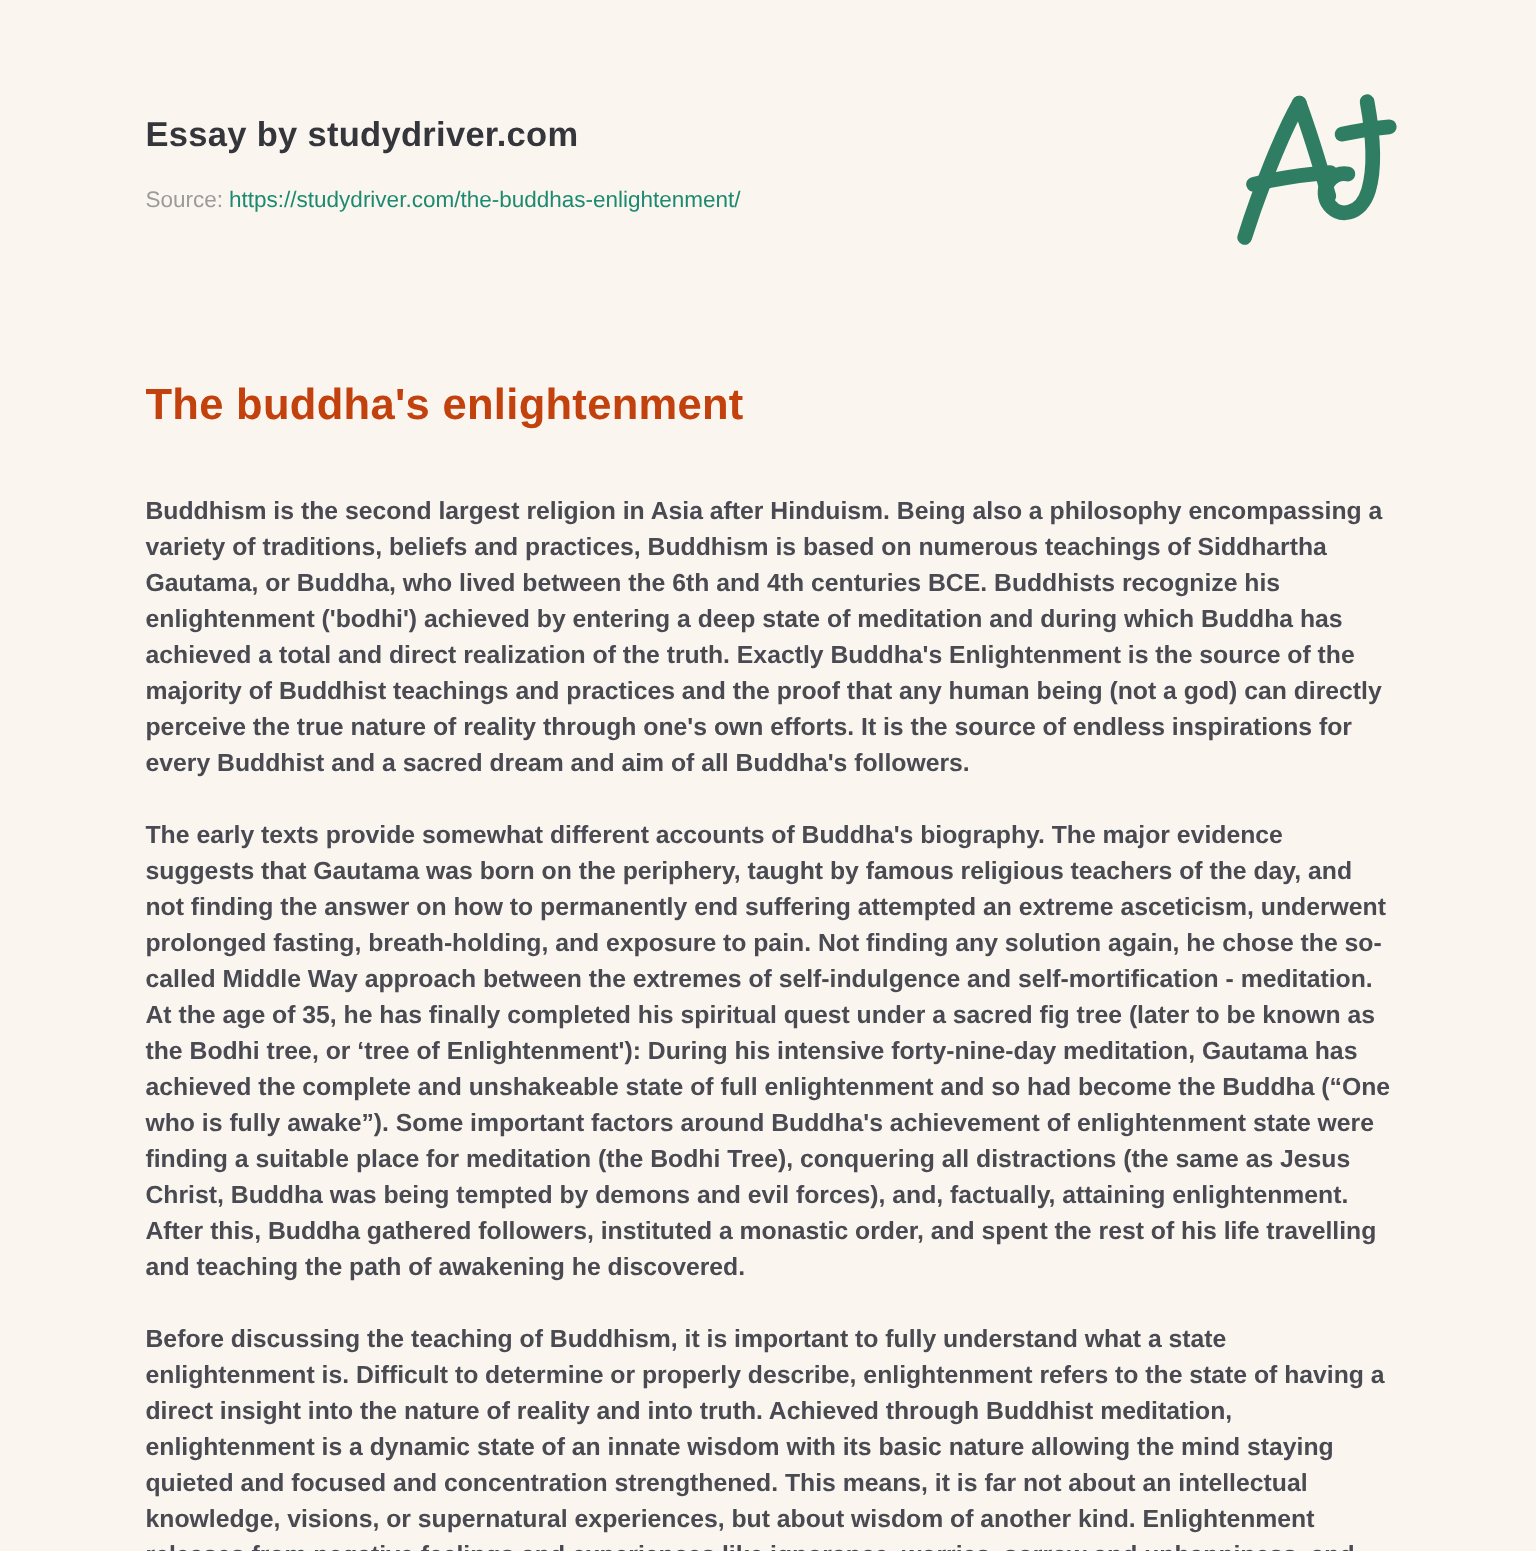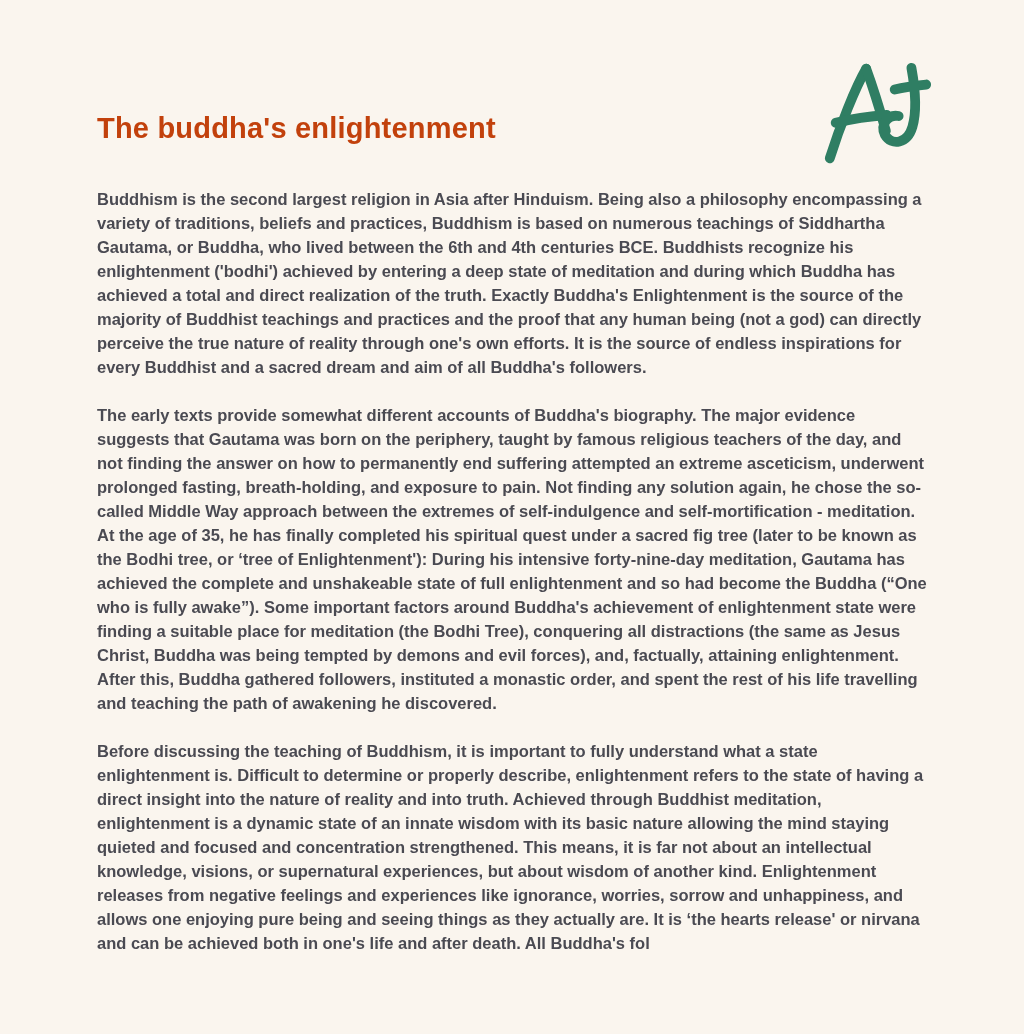--- a/index.html
+++ b/index.html
@@ -89,20 +89,26 @@
 
         <path d="M 78 34 C 90 31, 100 30, 110 29"></path>
 
         <path d="M 95 12 C 99 34, 101 55, 96 72 C 91 89, 75 92, 68 80 C 63 70, 71 59, 82 61"></path>
       </g>
     </svg>
   </div>
 
   <div class="content">
 
+    <header class="doc-header">
+      <div class="doc-header-title">Essay by studydriver.com</div>
+      <div class="source-line">
+        <span>Source:</span><a class="source-link" href="#">https://studydriver.com/the-buddhas-enlightenment/</a>
+      </div>
+    </header>
 
     <h1 class="article-title">The buddha's enlightenment</h1>
 
     <div class="article-body">
       <p>Buddhism is the second largest religion in Asia after Hinduism. Being also a philosophy encompassing a variety of traditions, beliefs and practices, Buddhism is based on numerous teachings of Siddhartha Gautama, or Buddha, who lived between the 6th and 4th centuries BCE. Buddhists recognize his enlightenment ('bodhi') achieved by entering a deep state of meditation and during which Buddha has achieved a total and direct realization of the truth. Exactly Buddha's Enlightenment is the source of the majority of Buddhist teachings and practices and the proof that any human being (not a god) can directly perceive the true nature of reality through one's own efforts. It is the source of endless inspirations for every Buddhist and a sacred dream and aim of all Buddha's followers.</p>
       <p>The early texts provide somewhat different accounts of Buddha's biography. The major evidence suggests that Gautama was born on the periphery, taught by famous religious teachers of the day, and not finding the answer on how to permanently end suffering attempted an extreme asceticism, underwent prolonged fasting, breath-holding, and exposure to pain. Not finding any solution again, he chose the so-called Middle Way approach between the extremes of self-indulgence and self-mortification - meditation. At the age of 35, he has finally completed his spiritual quest under a sacred fig tree (later to be known as the Bodhi tree, or ‘tree of Enlightenment'): During his intensive forty-nine-day meditation, Gautama has achieved the complete and unshakeable state of full enlightenment and so had become the Buddha (“One who is fully awake”). Some important factors around Buddha's achievement of enlightenment state were finding a suitable place for meditation (the Bodhi Tree), conquering all distractions (the same as Jesus Christ, Buddha was being tempted by demons and evil forces), and, factually, attaining enlightenment. After this, Buddha gathered followers, instituted a monastic order, and spent the rest of his life travelling and teaching the path of awakening he discovered.</p>
       <p>Before discussing the teaching of Buddhism, it is important to fully understand what a state enlightenment is. Difficult to determine or properly describe, enlightenment refers to the state of having a direct insight into the nature of reality and into truth. Achieved through Buddhist meditation, enlightenment is a dynamic state of an innate wisdom with its basic nature allowing the mind staying quieted and focused and concentration strengthened. This means, it is far not about an intellectual knowledge, visions, or supernatural experiences, but about wisdom of another kind. Enlightenment releases from negative feelings and experiences like ignorance, worries, sorrow and unhappiness, and allows one enjoying pure being and seeing things as they actually are. It is ‘the hearts release' or nirvana and can be achieved both in one's life and after death. All Buddha's fol</p>
     </div>
 
   </div>

